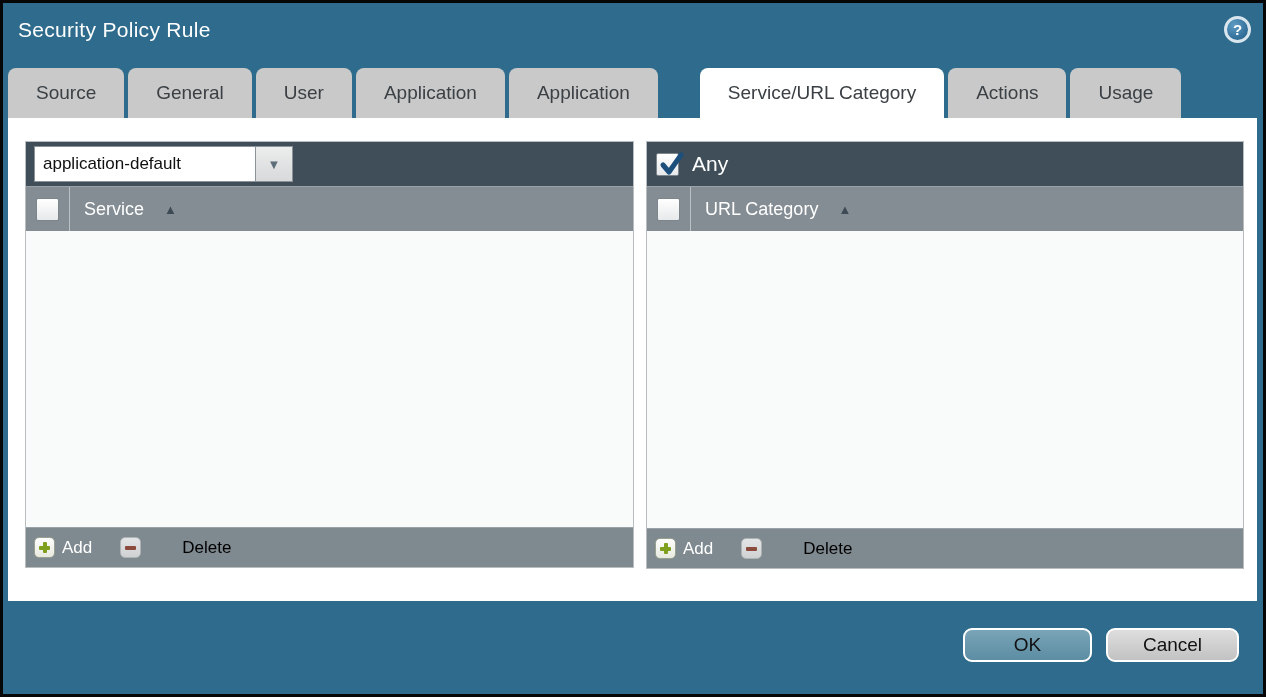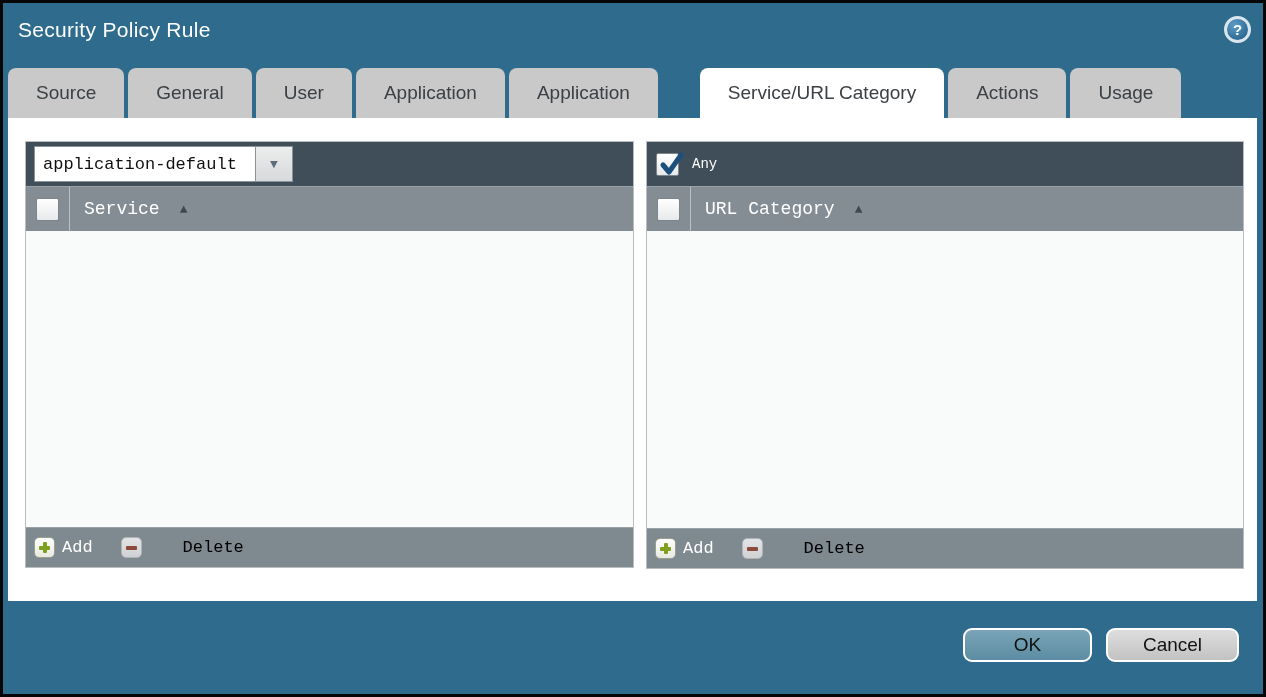--- a/index.html
+++ b/index.html
@@ -35,21 +35,21 @@
     height:50px; line-height:50px; padding:0 28px;
     background:#c9c9c9; color:#3b4045;
     border-radius:8px 8px 0 0; font-size:19px;
     white-space:nowrap; cursor:pointer;
   }
   .tab.active { background:#ffffff;margin-left:38px; }
 
   
   .content {
     position:absolute; left:5px; top:115px;
-    width:1249px; height:483px; background:#ffffff;font-family:Liberation Mono, monospace;
+    width:1249px; height:483px; background:#ffffff;
   }
 
   
   .panel {
     position:absolute; display:flex; flex-direction:column;
     border:1px solid #b9bdbf;
   }
   .panel-service { left:17px; top:23px; width:609px; height:427px; }
   .panel-url     { left:638px; top:23px; width:598px; height:428px; }
 
@@ -97,21 +97,21 @@
     width:44px; display:flex; align-items:center; justify-content:center;
     border-right:1px solid rgba(255,255,255,.45);
   }
   .colheader-label {
     display:flex; align-items:center; gap:20px; padding-left:14px;
     color:#ffffff; font-size:18px; cursor:pointer;
   }
   .sort-arrow { font-size:13px; color:#3e4a53; }
 
   .any-row { display:flex; align-items:center; gap:13px; padding-left:9px; }
-  .any-label { color:#ffffff; font-size:14px; }
+  .any-label { color:#ffffff; font-size:21px; }
 
   
   .foot-btn { display:flex; align-items:center; gap:7px; cursor:pointer; }
   .icon-box {
     width:21px; height:21px; border-radius:5px; position:relative;
   }
   .add-icon {
     background:linear-gradient(#fefefe,#e8eadf);
     border:1px solid #9aa08f;
   }

